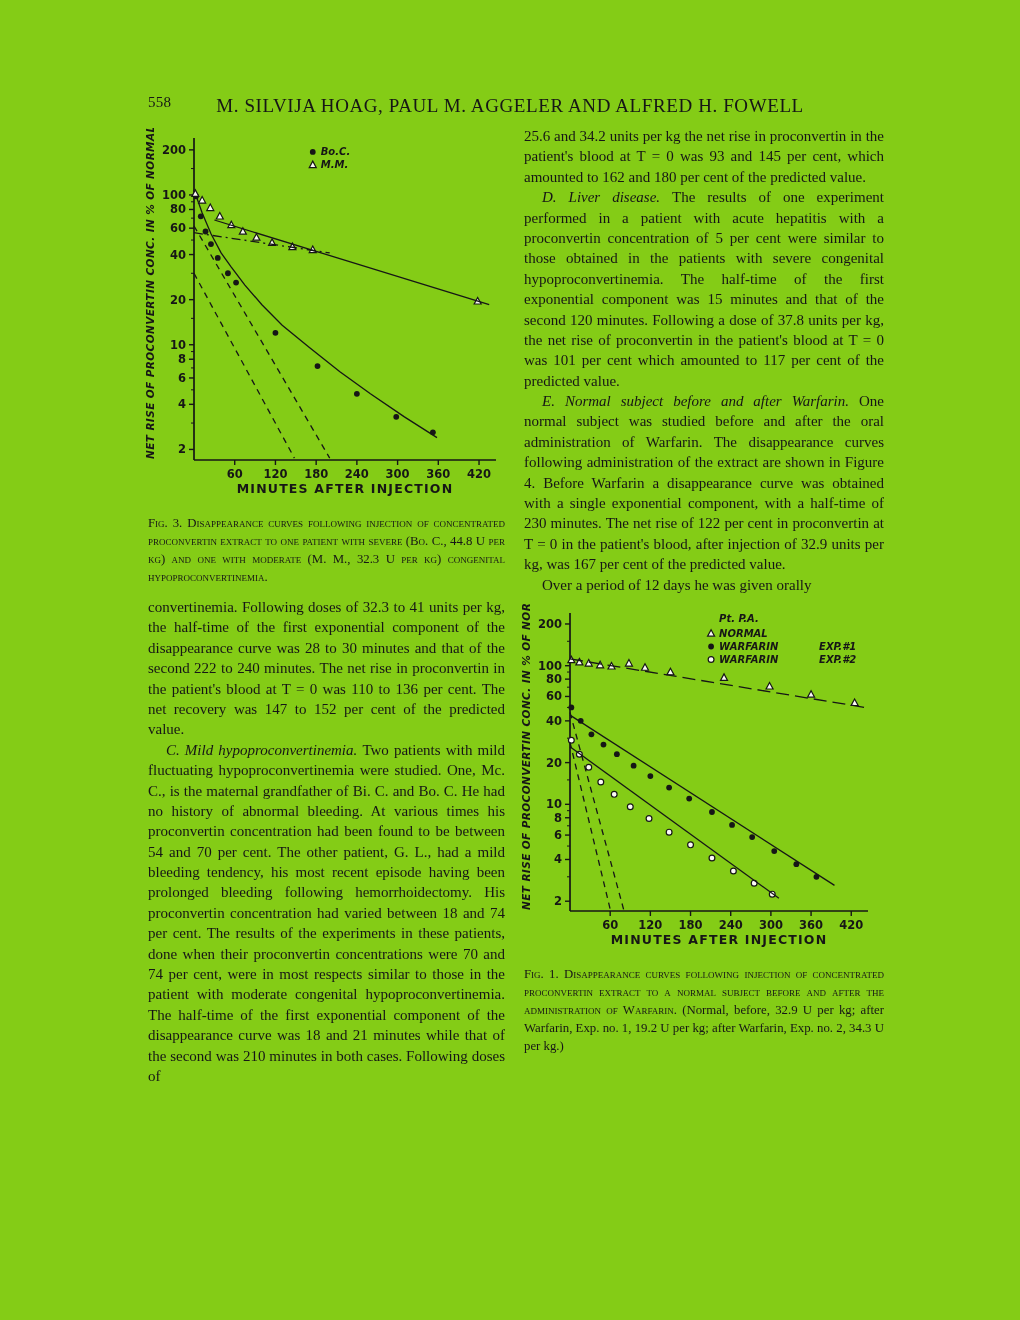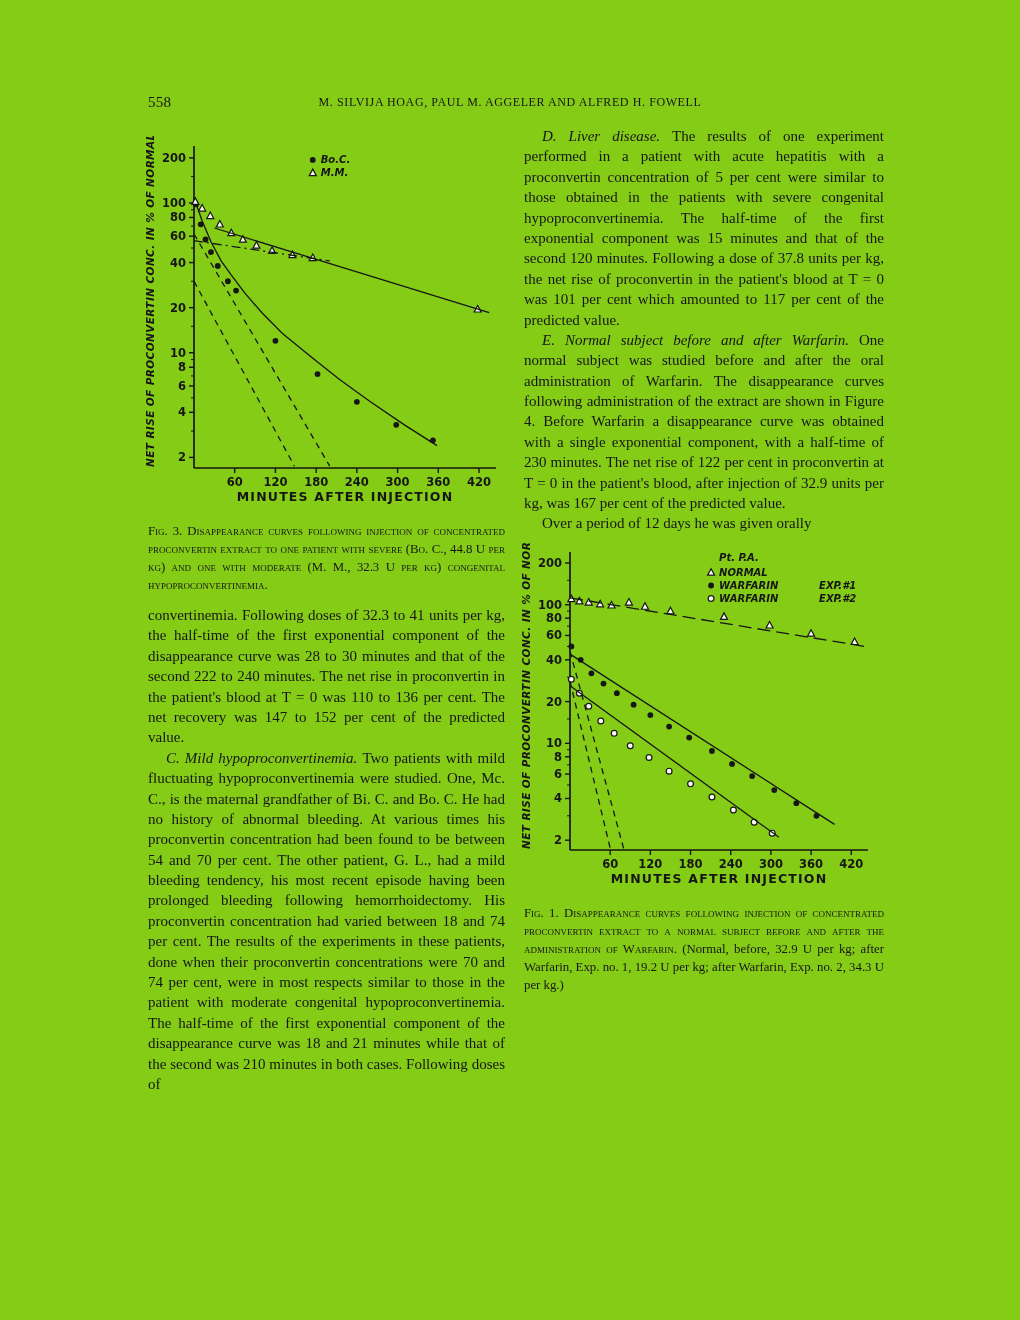--- a/index.html
+++ b/index.html
@@ -3,28 +3,28 @@
 <meta charset="utf-8">
 <style>
   * { margin:0; padding:0; box-sizing:border-box; }
   html,body { background:#e8e6e1; }
   body { font-family:"Liberation Serif", serif; color:#161616; }
   .page {
     position:relative; width:1020px; height:1320px; margin:0 auto;
     background:#84cc16;
   }
   .header-pagenum { position:absolute; left:148px; top:94px; font-size:15px; letter-spacing:.3px; }
-  .header-title   { position:absolute; left:0; right:0; top:95px; text-align:center; font-size:12px; letter-spacing:.6px; }
+  .header-title   { position:absolute; left:0; right:0; top:95px; text-align:center; font-size:19px; letter-spacing:.6px; }
   .col { position:absolute; font-size:15px; line-height:1.36; text-align:justify; }
   .col-left  { left:148px; top:128px; width:357px; }
   .col-right { left:524px; top:126px; width:360px; }
   p.para { margin:0; }
   p.para.indent { text-indent:18px; }
   p.para i { font-style:italic;margin-top:44px; }
-  .chart { position:relative; margin:8px 0 2px -4px; }
+  .chart { position:relative; margin:0 0 2px -4px; }
   .caption { font-size:12.8px; line-height:1.4; margin:4px 0 10px; text-align:justify; }
   .sc { font-variant:small-caps;font-family:Liberation Serif, serif; }
   
   .tick        { font:bold 11.5px "DejaVu Sans", sans-serif; fill:#161616; }
   .axis-title  { font:bold 12.5px "DejaVu Sans", sans-serif; letter-spacing:1.2px; fill:#161616; }
   .y-title     { font:italic bold 10.5px "DejaVu Sans", sans-serif; letter-spacing:.4px; fill:#161616; }
   .legend-title, .legend-label { font:italic bold 10px "DejaVu Sans", sans-serif; fill:#161616; }
 </style>
 </head>
 <body>
@@ -121,20 +121,21 @@
         </svg></div>
     <div class="caption"><span class="sc"><span>Fig. 3.</span> <span>Disappearance curves following injection of concentrated proconvertin extract to one patient with severe (Bo. C., 44.8 U per kg) and one with moderate (M. M., 32.3 U per kg) congenital hypoproconvertinemia.</span></span></div>
     <div>
         <p class="para">convertinemia.  Following doses of 32.3 to 41 units per kg, the half-time of the first exponential component of the disappearance curve was 28 to 30 minutes and that of the second 222 to 240 minutes.  The net rise in proconvertin in the patient's blood at T = 0 was 110 to 136 per cent.  The net recovery was 147 to 152 per cent of the predicted value.</p>
         <p class="para indent"><i>C. Mild hypoproconvertinemia.  </i>Two patients with mild fluctuating hypoproconvertinemia were studied.  One, Mc. C., is the maternal grandfather of Bi. C. and Bo. C.  He had no history of abnormal bleeding.  At various times his proconvertin concentration had been found to be between 54 and 70 per cent.  The other patient, G. L., had a mild bleeding tendency, his most recent episode having been prolonged bleeding following hemorrhoidectomy.  His proconvertin concentration had varied between 18 and 74 per cent.  The results of the experiments in these patients, done when their proconvertin concentrations were 70 and 74 per cent, were in most respects similar to those in the patient with moderate congenital hypoproconvertinemia.  The half-time of the first exponential component of the disappearance curve was 18 and 21 minutes while that of the second was 210 minutes in both cases.  Following doses of</p>
       </div>
   </div>
 
   <div class="col col-right">
     <div>
+        <p class="para">25.6 and 34.2 units per kg the net rise in proconvertin in the patient's blood at T = 0 was 93 and 145 per cent, which amounted to 162 and 180 per cent of the predicted value.</p>
         <p class="para indent"><i>D. Liver disease.  </i>The results of one experiment performed in a patient with acute hepatitis with a proconvertin concentration of 5 per cent were similar to those obtained in the patients with severe congenital hypoproconvertinemia.  The half-time of the first exponential component was 15 minutes and that of the second 120 minutes.  Following a dose of 37.8 units per kg, the net rise of proconvertin in the patient's blood at T = 0 was 101 per cent which amounted to 117 per cent of the predicted value.</p>
         <p class="para indent"><i>E. Normal subject before and after Warfarin.  </i>One normal subject was studied before and after the oral administration of Warfarin.  The disappearance curves following administration of the extract are shown in Figure 4.  Before Warfarin a disappearance curve was obtained with a single exponential component, with a half-time of 230 minutes.  The net rise of 122 per cent in proconvertin at T = 0 in the patient's blood, after injection of 32.9 units per kg, was 167 per cent of the predicted value.</p>
         <p class="para indent">Over a period of 12 days he was given orally</p>
       </div>
     <div class="chart" style="margin-top:8px;"><svg xmlns="http://www.w3.org/2000/svg" width="360" height="354" viewBox="0 0 360 354">
           <line x1="50" y1="10" x2="50" y2="308" stroke="#161616" stroke-width="1.7"></line>
           <line x1="50" y1="308" x2="348" y2="308" stroke="#161616" stroke-width="1.7"></line>
           <line x1="45" y1="20.97610238071968" x2="50" y2="20.97610238071968" stroke="#161616" stroke-width="1.4"></line>
           <text x="42" y="24.97610238071968" text-anchor="end" class="tick">200</text>
           <line x1="45" y1="62.70487297986057" x2="50" y2="62.70487297986057" stroke="#161616" stroke-width="1.4"></line>

